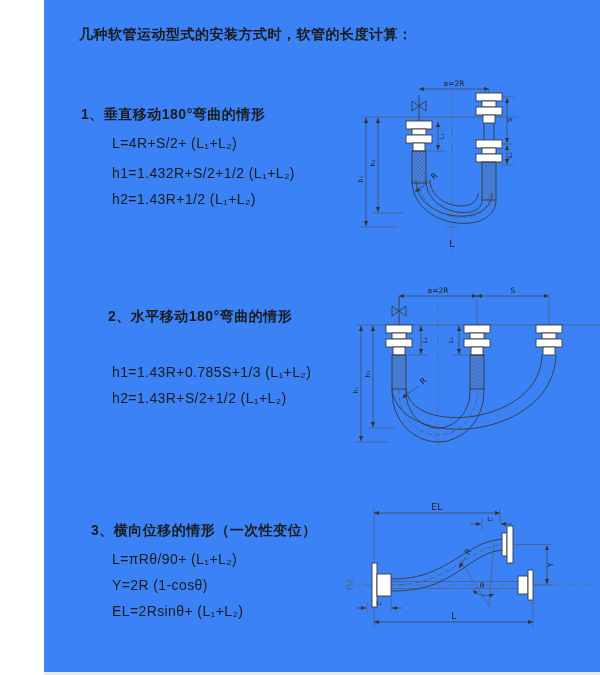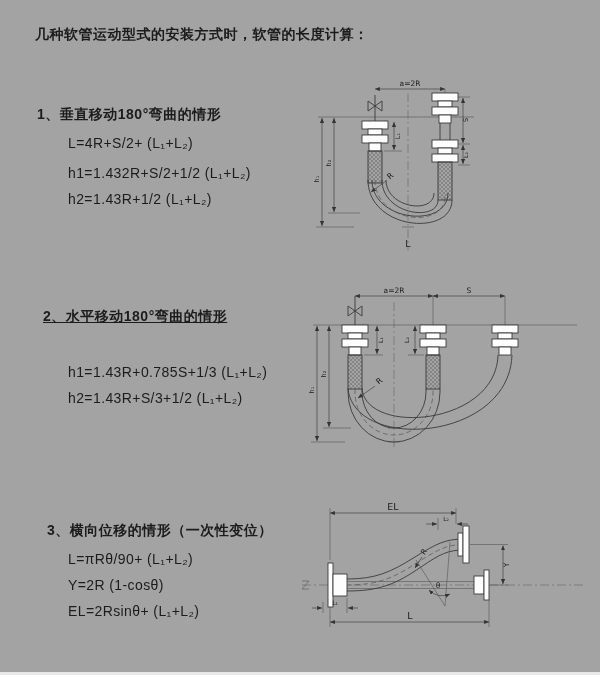--- a/index.html
+++ b/index.html
@@ -1,18 +1,18 @@
 <!DOCTYPE html>
 <html><head>
 <meta charset="utf-8">
 <style>
   * { margin:0; padding:0; box-sizing:border-box; }
   html,body { width:600px; height:675px; background:#ffffff; }
   body { font-family:"Liberation Sans","DejaVu Sans",sans-serif; color:#1c1c1c; position:relative; overflow:hidden; }
-  .page { position:absolute; inset:0; background:#a3a3a3; }
+  .page { position:absolute; inset:0; background:#3b82f6;margin-left:44px; }
   .doc-title { position:absolute; left:35px; top:26px; font-size:14px; font-weight:700; letter-spacing:0.5px; }
   .sec-heading { position:absolute; font-size:14px; font-weight:700; letter-spacing:0.5px; }
   .formula { position:absolute; left:68px; font-size:14px; font-weight:500; letter-spacing:0.4px; }
   svg { position:absolute; overflow:visible; }
   svg text { font-family:"DejaVu Sans","Liberation Sans",sans-serif; fill:#222; }
   .ln { stroke:#3a3a3a; stroke-width:0.9; fill:none; }
   .thin { stroke:#555; stroke-width:0.6; fill:none; }
   .dim { stroke:#444; stroke-width:0.7; fill:none; }
   .cl { stroke:#666; stroke-width:0.6; fill:none; stroke-dasharray:9 3 2 3; }
   .dash { stroke:#555; stroke-width:0.7; fill:none; stroke-dasharray:5 3; }
@@ -24,23 +24,23 @@
 
 <div class="page">
 
   <div class="doc-title">几种软管运动型式的安装方式时，软管的长度计算：</div>
 
   <div class="sec-heading" style="left:37px; top:106px;">1、垂直移动180°弯曲的情形</div>
   <div class="formula" style="top:135px;">L=4R+S/2+ (L₁+L₂)</div>
   <div class="formula" style="top:165px;text-align:center;">h1=1.432R+S/2+1/2 (L₁+L₂)</div>
   <div class="formula" style="top:191px;">h2=1.43R+1/2 (L₁+L₂)</div>
 
-  <div class="sec-heading" style="left:43px; top:308px;text-decoration:underline;">2、水平移动180°弯曲的情形</div>
+  <div class="sec-heading" style="left:64px; top:308px;">2、水平移动180°弯曲的情形</div>
   <div class="formula" style="top:364px;">h1=1.43R+0.785S+1/3 (L₁+L₂)</div>
-  <div class="formula" style="top:390px;">h2=1.43R+S/3+1/2 (L₁+L₂)</div>
+  <div class="formula" style="top:390px;">h2=1.43R+S/2+1/2 (L₁+L₂)</div>
 
   <div class="sec-heading" style="left:47px; top:522px;">3、横向位移的情形（一次性变位）</div>
   <div class="formula" style="top:551px;">L=πRθ/90+ (L₁+L₂)</div>
   <div class="formula" style="top:577px;">Y=2R (1-cosθ)</div>
   <div class="formula" style="top:603px;">EL=2Rsinθ+ (L₁+L₂)</div>
 
   <svg style="left:310px; top:75px;" width="255" height="185" viewBox="0 0 255 185">
     <defs>
       <marker id="arw1" markerWidth="9" markerHeight="8" refX="7" refY="3" orient="auto-start-reverse">
         <path d="M0,0 L7,3 L0,6 Z" fill="#333"></path>

